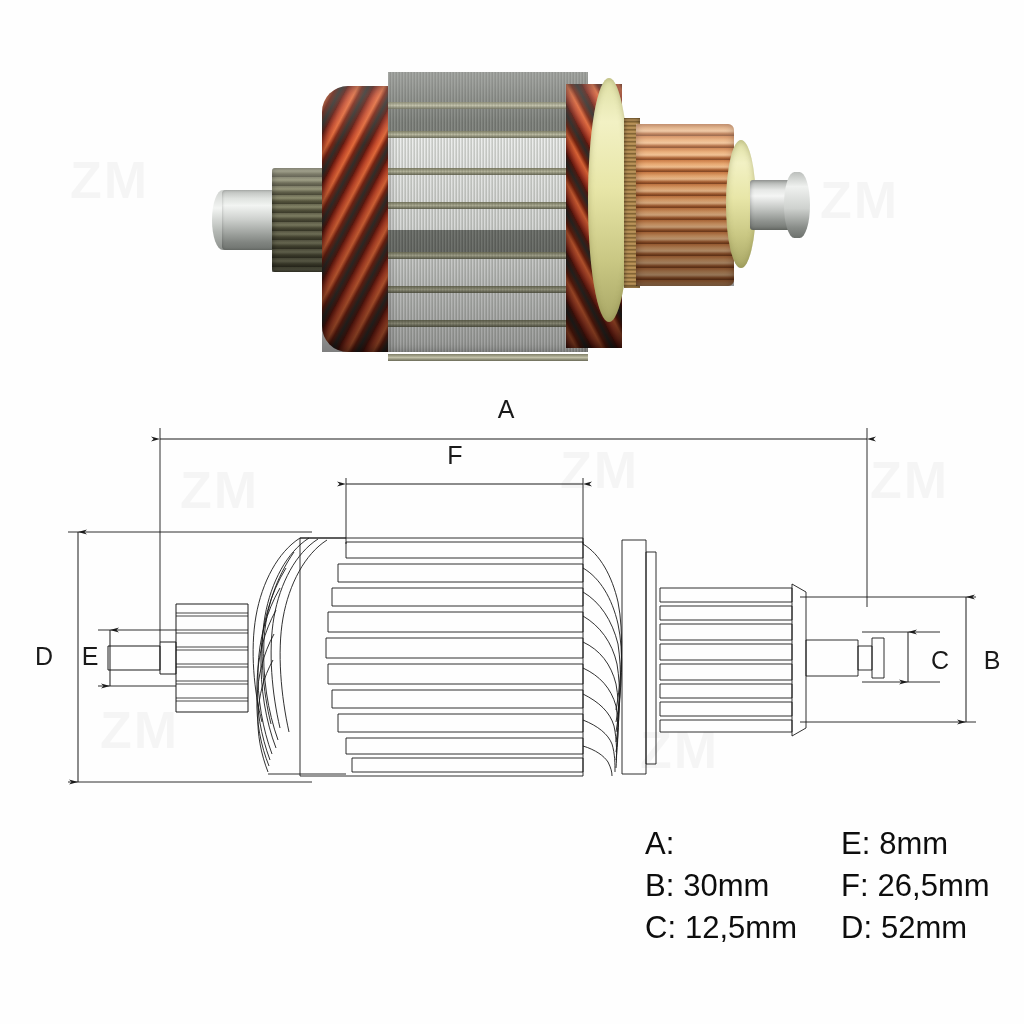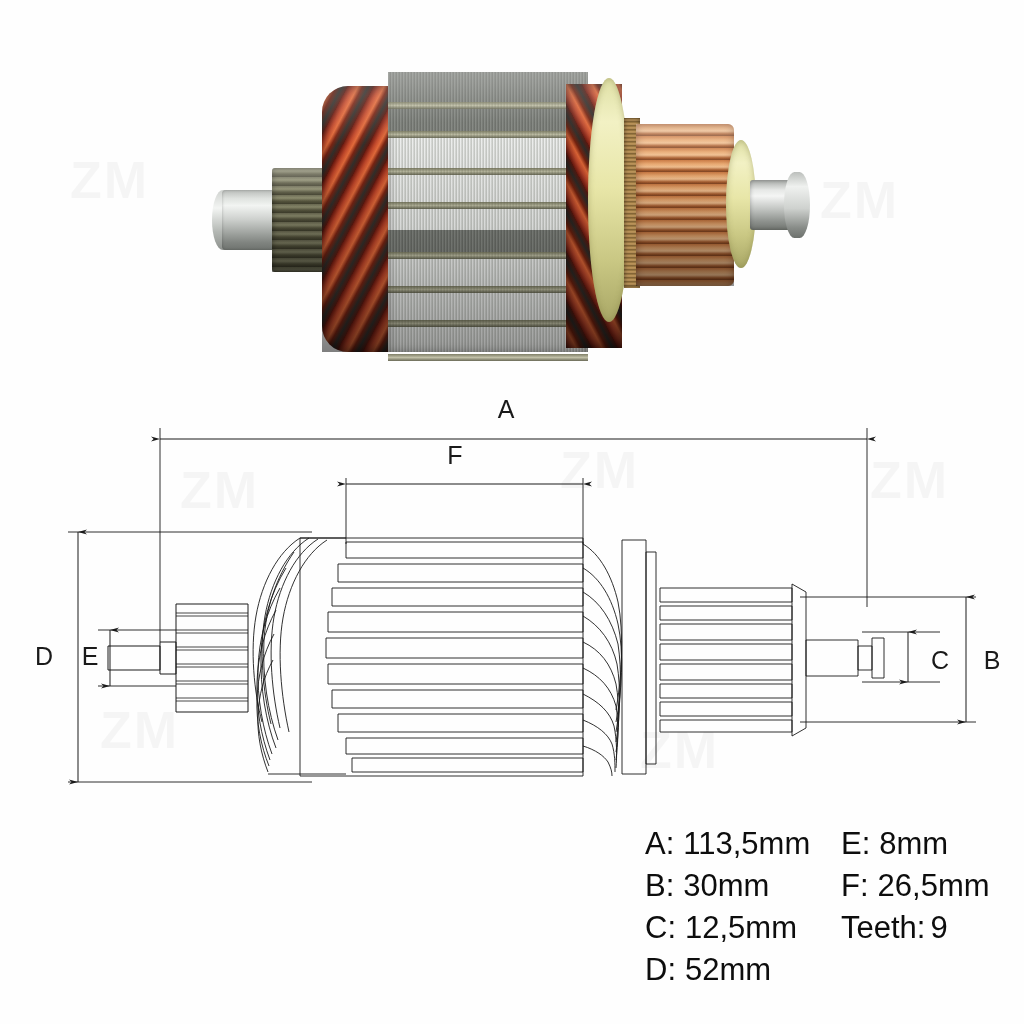--- a/index.html
+++ b/index.html
@@ -403,44 +403,39 @@
       <text class="dimlabel" x="90" y="273" text-anchor="middle">E</text>
       <text class="dimlabel" x="940" y="277" text-anchor="middle">C</text>
       <text class="dimlabel" x="992" y="277" text-anchor="middle">B</text>
     </svg>
   </div>
 
   <div id="specs">
 
     <div class="spec-cell">
       <span class="spec-key">A:</span>
-      <span class="spec-val">113,5mm</span>
     </div>
     <div class="spec-cell">
       <span class="spec-key">E:</span>
       <span class="spec-val">8mm</span>
     </div>
 
     <div class="spec-cell">
       <span class="spec-key">B:</span>
       <span class="spec-val">30mm</span>
     </div>
     <div class="spec-cell">
       <span class="spec-key">F:</span>
       <span class="spec-val">26,5mm</span>
     </div>
 
     <div class="spec-cell">
       <span class="spec-key">C:</span>
       <span class="spec-val">12,5mm</span>
     </div>
-    <div class="spec-cell small-gap">
-      <span class="spec-key">Teeth:</span>
-      <span class="spec-val">9</span>
-    </div>
 
     <div class="spec-cell">
       <span class="spec-key">D:</span>
       <span class="spec-val">52mm</span>
     </div>
 
   </div>
 
 </div>
 

